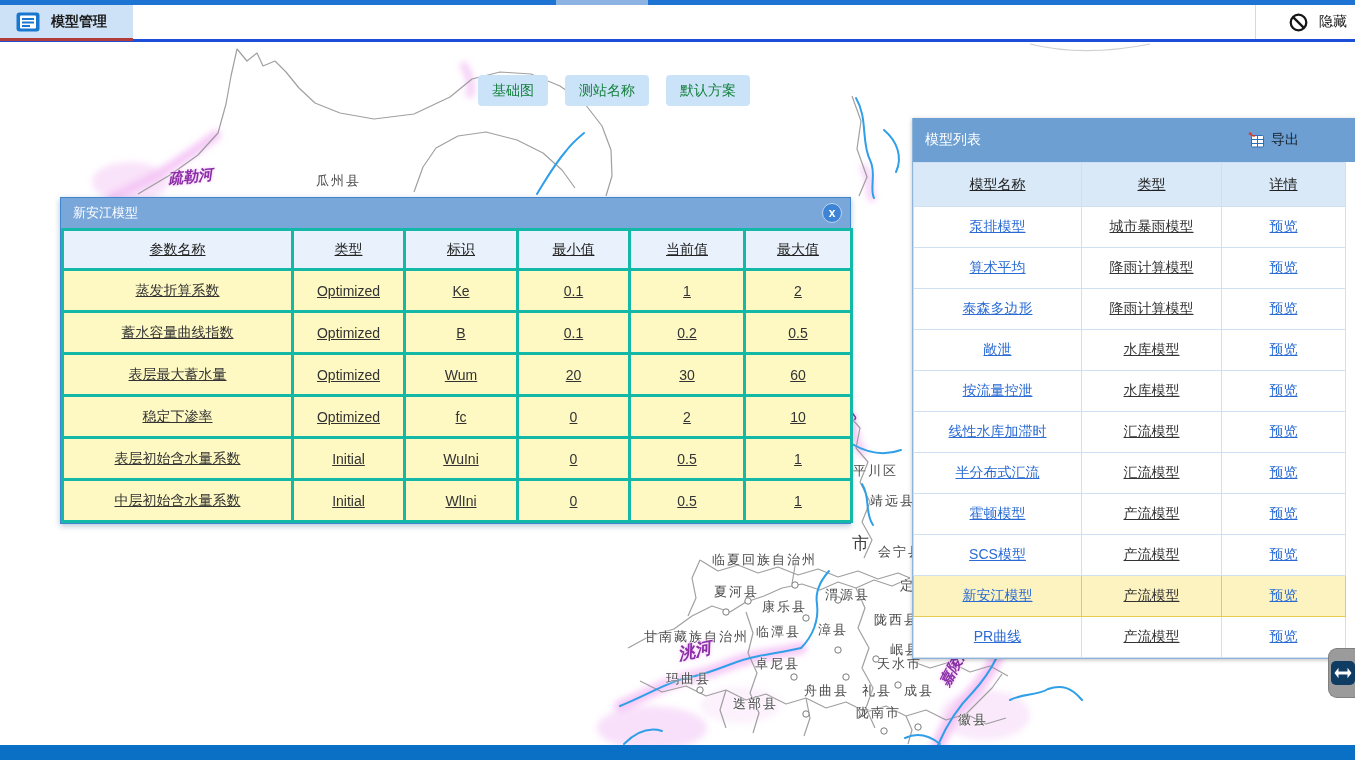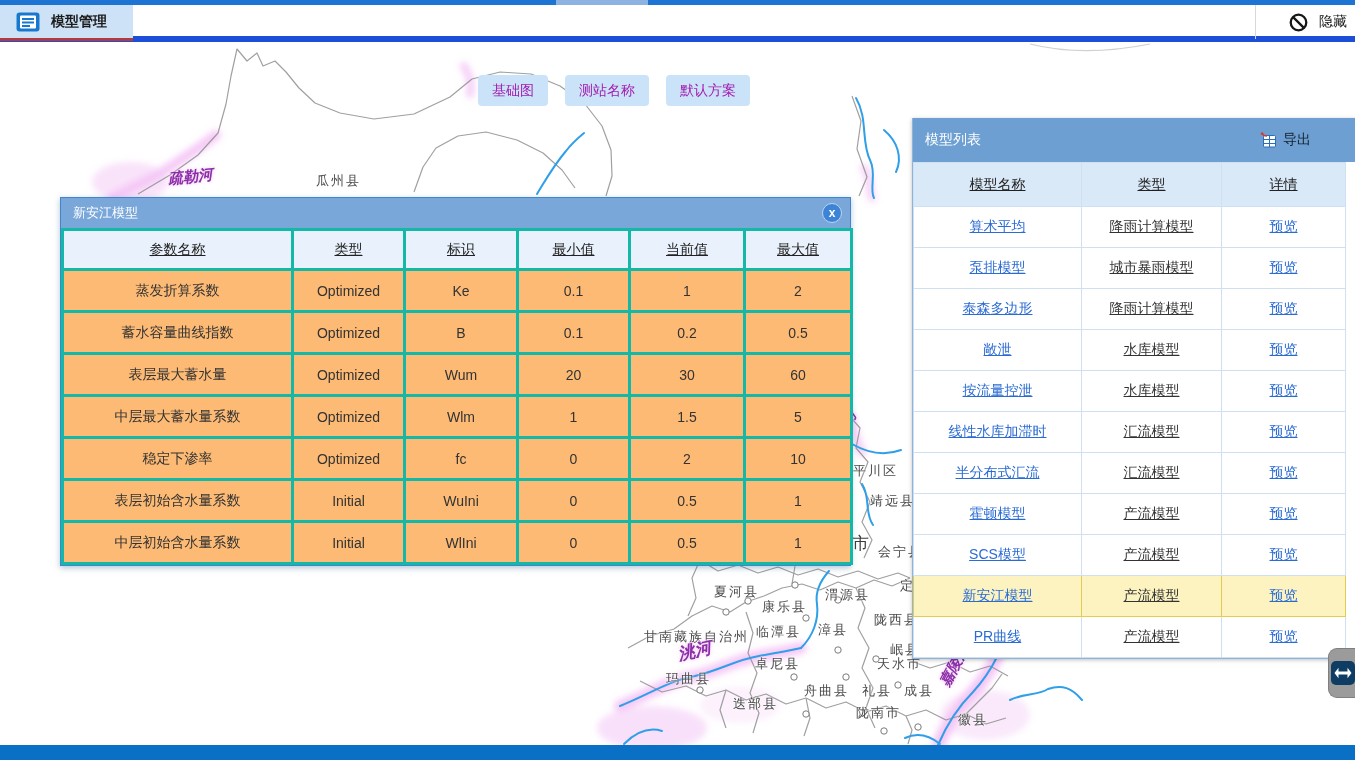--- a/index.html
+++ b/index.html
@@ -4,50 +4,50 @@
 <style>
   * { box-sizing: border-box; }
   html,body { margin:0; padding:0; }
   body {
     width:1355px; height:760px; overflow:hidden; position:relative;
     background:#ffffff; font-family:"Liberation Sans", sans-serif;
   }
   
   .topstrip { position:absolute; top:0; left:0; width:1355px; height:5px; background:#1d74d3; z-index:60; }
   .topstrip .lightseg { position:absolute; left:556px; top:0; width:92px; height:5px; background:#8db3e2; }
-  .topbar { position:absolute; top:5px; left:0; width:1355px; height:37px; background:#fff; border-bottom:6px solid #1d4ed8; z-index:55; }
+  .topbar { position:absolute; top:5px; left:0; width:1355px; height:37px; background:#fff; border-bottom:3px solid #1d4ed8; z-index:55; }
   .tab { position:absolute; left:0; top:0; width:133px; height:36px; background:#cde2f6; border-bottom:3px solid #b23b3b;
          display:flex; align-items:center; gap:11px; padding-left:16px; cursor:pointer; }
   .tab-label { font-size:14px; color:#1b1b1b; font-weight:bold; }
   .hide-ctl { position:absolute; right:8px; top:0; height:34px; display:flex; align-items:center; gap:11px;
               border-left:1px solid #d8d8d8; padding-left:33px; cursor:pointer; }
   .hide-label { font-size:14px; color:#111; }
   
   .map-btn-row { position:absolute; left:478px; top:75px; display:flex; gap:17px; z-index:15; }
   .map-btn { background:#cbe3f8; border:none; border-radius:4px; height:31px; padding:0 14px;
-             font-size:14px; color:#a21caf; cursor:pointer; font-family:inherit; }
+             font-size:14px; color:#15803d; cursor:pointer; font-family:inherit; }
   
   .dialog { position:absolute; left:60px; top:197px; width:791px; z-index:30; background:#fff;
             border:1px solid #3f86cf; box-shadow:0 2px 6px rgba(40,90,140,.35); }
   .dialog-header { height:30px; background:#7aa7da; color:#fff; font-size:13px;
                    display:flex; align-items:center; padding:0 12px; position:relative; }
   .dialog-close { position:absolute; right:8px; top:5px; width:20px; height:20px; border-radius:50%;
                   background:#3d84d6; color:#fff; font-size:12px; font-weight:bold; text-align:center;
                   line-height:18px; border:1px solid #bcd6f0; cursor:pointer; }
   table.params { border-collapse:collapse; width:789px; table-layout:fixed; font-size:14px; color:#333; }
   table.params th, table.params td { border:3px solid #14b8a6; text-align:center; padding:0; }
   table.params thead th { background:#e9f2fc; height:40px; font-weight:normal; color:#222;
                           text-decoration:underline; cursor:pointer; }
-  table.params tbody td { height:42px; background:#fdba74; }
+  table.params tbody td { height:42px; background:#fef9c3;text-decoration:underline; }
   
   .panel { position:absolute; left:912px; top:118px; width:456px; z-index:25; background:#fff;
            border:1px solid #8fb4da; border-top:none; box-shadow:0 1px 4px rgba(0,0,0,.25); }
   .panel-titlebar { height:44px; background:#6d9fd2; display:flex; align-items:center; padding:0 12px; }
   .panel-title { color:#fff; font-size:14px; }
-  .export-btn { margin-left:auto; margin-right:44px; display:flex; align-items:center; gap:6px;
+  .export-btn { margin-left:auto; margin-right:56px; display:flex; align-items:center; gap:6px;
                 color:#15202b; font-size:14px; cursor:pointer; }
   table.models { border-collapse:collapse; width:432px; table-layout:fixed; font-size:14px; color:#333; }
   table.models th, table.models td { border:1px solid #cfe0f2; text-align:center; padding:0; }
   table.models thead th { background:#d9e9f8; height:44px; font-weight:normal; color:#222;
                           text-decoration:underline; cursor:pointer; }
   table.models tbody td { height:41px; background:#fff; }
   table.models tr.hl td { background:#fcf3c1; border-color:#e4cc52; }
   .link { color:#2b6cd4; text-decoration:underline; cursor:pointer; }
   .type-link { color:#333; text-decoration:underline; cursor:pointer; }
   
@@ -251,28 +251,20 @@
       </tr>
       <tr>
         <td>表层最大蓄水量</td>
           <td>Optimized</td>
           <td>Wum</td>
           <td>20</td>
           <td>30</td>
           <td>60</td>
       </tr>
       <tr>
-        <td>中层最大蓄水量系数</td>
-          <td>Optimized</td>
-          <td>Wlm</td>
-          <td>1</td>
-          <td>1.5</td>
-          <td>5</td>
-      </tr>
-      <tr>
         <td>稳定下渗率</td>
           <td>Optimized</td>
           <td>fc</td>
           <td>0</td>
           <td>2</td>
           <td>10</td>
       </tr>
       <tr>
         <td>表层初始含水量系数</td>
           <td>Initial</td>
@@ -316,27 +308,27 @@
       </colgroup>
     <thead>
       <tr>
         <th>模型名称</th>
         <th>类型</th>
         <th>详情</th>
       </tr>
     </thead>
     <tbody>
       <tr>
+          <td><span class="link">泵排模型</span></td>
+          <td><span class="type-link">城市暴雨模型</span></td>
+          <td><span class="link">预览</span></td>
+        </tr>
+      <tr>
           <td><span class="link">算术平均</span></td>
           <td><span class="type-link">降雨计算模型</span></td>
-          <td><span class="link">预览</span></td>
-        </tr>
-      <tr>
-          <td><span class="link">泵排模型</span></td>
-          <td><span class="type-link">城市暴雨模型</span></td>
           <td><span class="link">预览</span></td>
         </tr>
       <tr>
           <td><span class="link">泰森多边形</span></td>
           <td><span class="type-link">降雨计算模型</span></td>
           <td><span class="link">预览</span></td>
         </tr>
       <tr>
           <td><span class="link">敞泄</span></td>
           <td><span class="type-link">水库模型</span></td>

